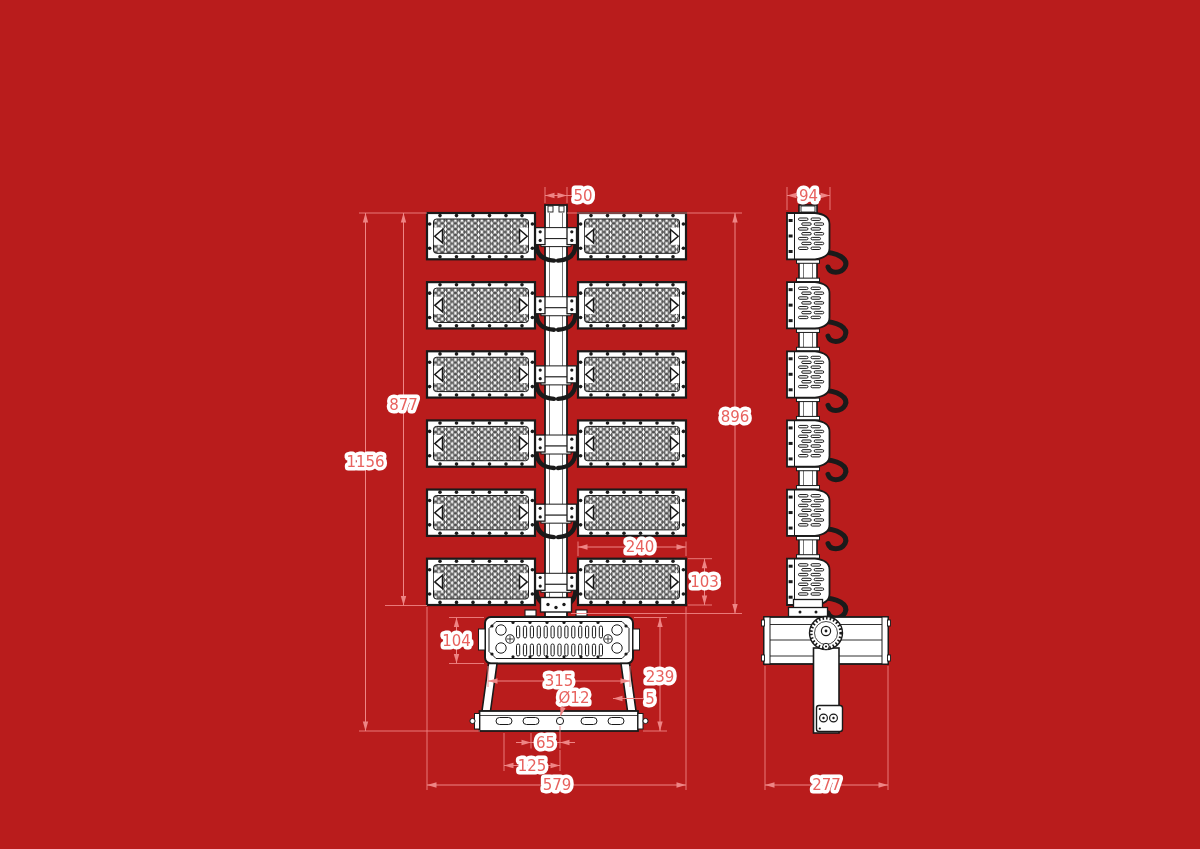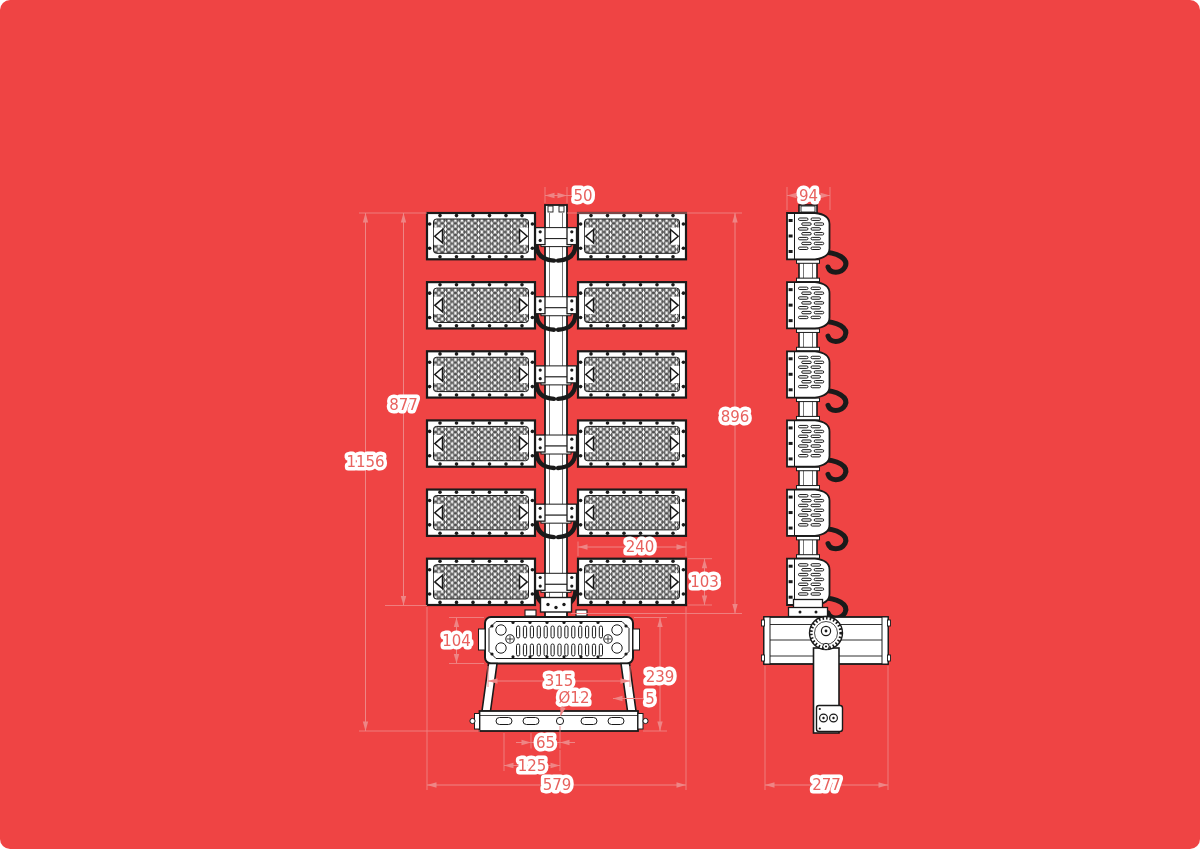--- a/index.html
+++ b/index.html
@@ -1,16 +1,16 @@
 <!DOCTYPE html>
 <html><head>
 <meta charset="utf-8">
 <style>
   html,body{margin:0;padding:0;background:#ffffff;}
-  .canvas{width:1200px;height:849px;background:#ef4444;position:relative;overflow:hidden;border-radius:10px;}
+  .canvas{width:1200px;height:849px;background:#b91c1c;position:relative;overflow:hidden;}
   svg{display:block;}
   .dim-text{
     font-family:"DejaVu Sans","Liberation Sans",sans-serif;
     font-size:15px;
     paint-order:stroke;
     stroke:#ffffff;
     stroke-width:7px;
     stroke-linejoin:round;
   }
 </style>

